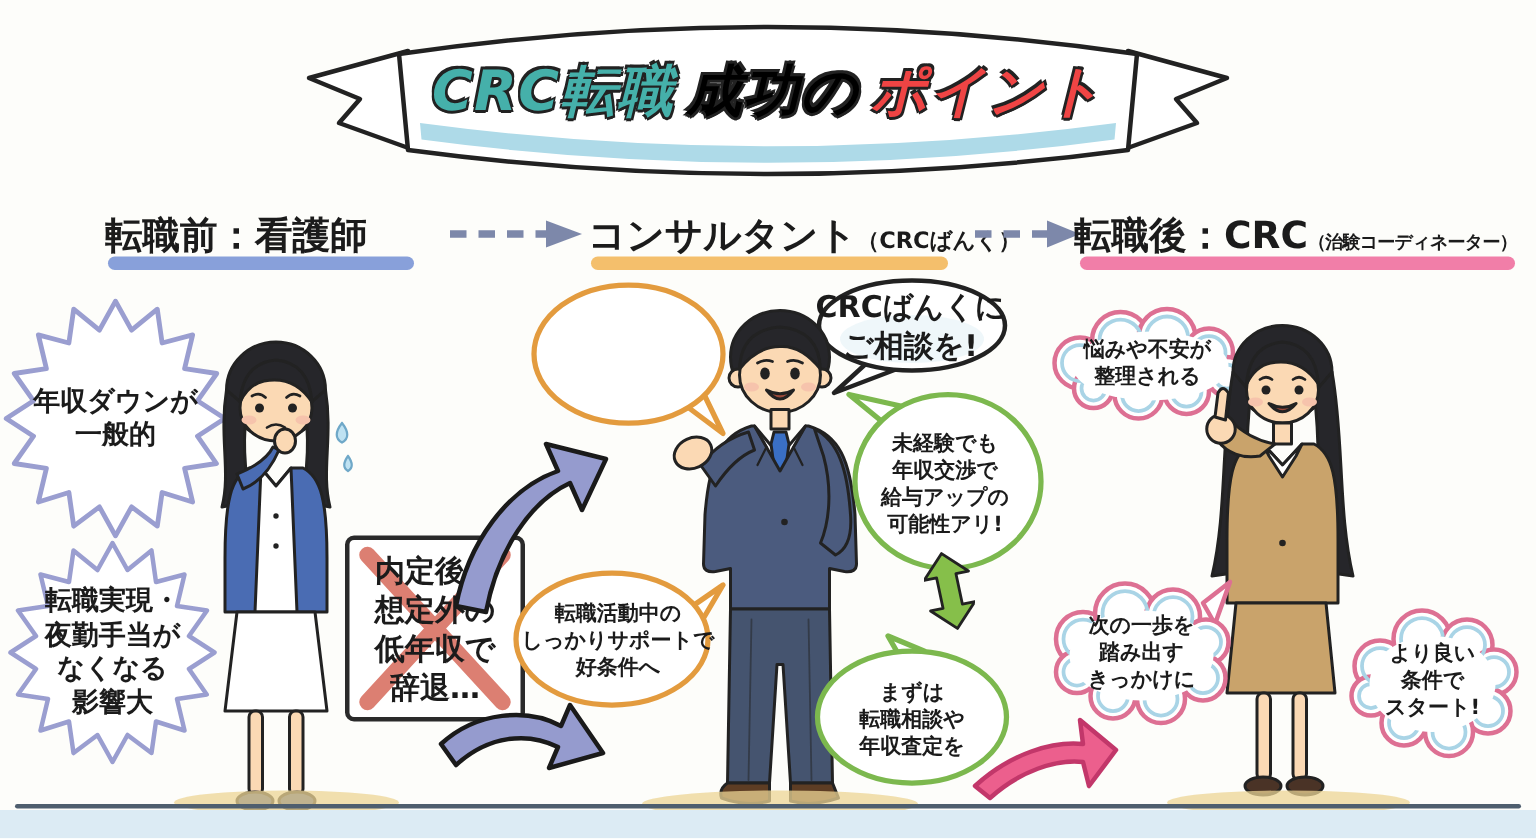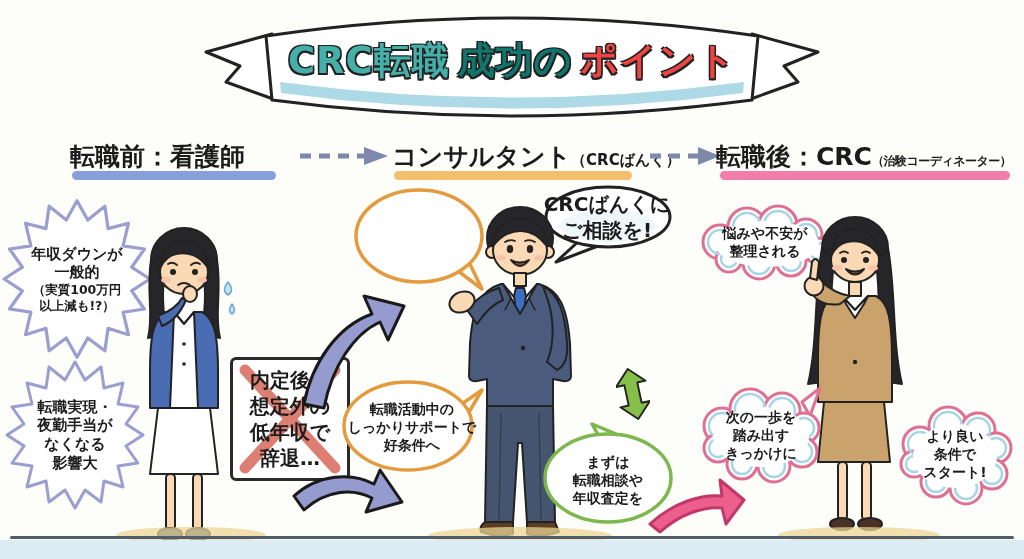--- a/index.html
+++ b/index.html
@@ -4,44 +4,44 @@
 <style>
   html,body{margin:0;padding:0;background:#fff;}
   .stage{position:relative;width:1024px;height:559px;background:#fdfdfa;overflow:hidden;
          font-family:"DejaVu Sans",sans-serif;color:#1b1b1b;}
   .abs{position:absolute;}
   svg{display:block;}
   
   .banner-text{position:absolute;left:0;top:24px;width:100%;height:62px;display:flex;
     align-items:center;justify-content:center;gap:8px;font-weight:bold;font-size:37px;letter-spacing:1px;}
   .banner-text span{text-shadow:-1.5px -1.5px 0 #222,1.5px -1.5px 0 #222,-1.5px 1.5px 0 #222,1.5px 1.5px 0 #222,0 2px 0 #222;}
-  .t1{color:#45b0aa;} .t2{color:#0f766e;} .t3{color:#ef4444;}
+  .t1{color:#45b0aa;} .t2{color:#000000;} .t3{color:#ef4444;}
   
   .heading{font-weight:bold;font-size:25px;white-space:nowrap;}
   .heading .note{font-size:15px;font-weight:bold;margin-top:20px;}
   .heading .note-sm{font-size:12px;font-weight:bold;letter-spacing:-0.5px;}
   .marker{height:9px;border-radius:5px;opacity:.9;}
   
   .bubble-text{position:absolute;inset:0;display:flex;align-items:center;justify-content:center;
     text-align:center;white-space:pre-line;font-weight:bold;line-height:1.3;font-size:14px;}
   .burst-text{position:absolute;inset:0;display:flex;flex-direction:column;align-items:center;justify-content:center;
     text-align:center;white-space:pre-line;font-weight:bold;line-height:1.25;}
-  .burst-main{font-size:15px;} .burst-sub{font-size:12.5px;}
+  .burst-main{font-size:18px;} .burst-sub{font-size:12.5px;}
   .fs15{font-size:20px;}
   .xbox{box-sizing:border-box;background:#fff;border:3px solid #2a2a2a;border-radius:6px;}
   .ground-strip{background:#dcebf4;}
   .ground-line{background:#4e5e6e;border-radius:2px;}
   .shadow{background:#ecd494;opacity:.75;border-radius:50%;}
 </style>
 </head>
 <body>
 
 <div class="stage">
 
-  <div class="abs" style="left:192px;top:6px;width:640px;height:118px;">
+  <div class="abs" style="left:192px;top:6px;width:640px;height:118px;font-style:italic;">
     <svg viewBox="0 0 640 118" width="640" height="118">
       <g stroke="#222" stroke-width="3" stroke-linejoin="round" fill="#fff">
         <path d="M80,28 L14,46 L48,60 L34,76 L84,94 Z"></path>
         <path d="M560,28 L626,46 L592,60 L606,76 L556,94 Z"></path>
         <path d="M74,30 Q320,-6 566,30 L560,94 Q320,126 80,94 Z"></path>
       </g>
       <path d="M88,76 Q320,107 552,76 L551,87 Q320,118 89,87 Z" fill="#aedae8" stroke="none"></path>
     </svg>
     <div class="banner-text">
       <span class="t1">CRC転職</span>
@@ -77,22 +77,20 @@
   </div>
   <div class="abs marker" style="left:720px;top:171px;width:290px;background:#ef709e;"></div>
 
   <div class="abs" style="left:2px;top:198px;width:150px;height:162px;">
     <svg viewBox="0 0 140 150" width="100%" height="100%">
       <polygon points="138,75 121,86 132.8,103 113,106 118,127 99,121 96,142 80,130 70,148 60,130 44,142 41,121 22,127 27,106 7,103 19,86 2,75 19,64 7,47 27,44 22,23 41,28 44,7 60,20 70,2 80,20 96,7 99,28 118,23 113,44 133,47 121,64" fill="#ffffff" stroke="#9a9ed0" stroke-width="3" stroke-linejoin="round"></polygon>
     </svg>
     <div class="burst-text">
       <span class="burst-main">年収ダウンが
 一般的</span>
-      <span class="burst-sub">（実質100万円
-以上減も!?）</span>
     </div>
   </div>
 
 
   <div class="abs" style="left:128px;top:222px;width:112px;height:323px;">
     <svg viewBox="0 0 112 323" width="112" height="323">
       <g stroke="#222" stroke-width="2" stroke-linejoin="round" stroke-linecap="round">
         <ellipse cx="56" cy="38" rx="33" ry="32" fill="#26262a"></ellipse>
         <path d="M23,38 C18,70 26,92 20,116 L40,112 C34,92 34,66 37,50 Z" fill="#26262a"></path>
         <path d="M89,38 C94,70 86,92 92,116 L72,112 C78,92 78,66 75,50 Z" fill="#26262a"></path>
@@ -199,20 +197,30 @@
         <path d="M108,88 C124,96 130,115 132,145 C133,158 130,168 122,172 L112,164 C118,150 120,128 114,106 Z" fill="#4b5b7e"></path>
         <circle cx="88" cy="150" r="2.2" fill="#222" stroke="none"></circle>
         <path d="M52,208 L50,324 L78,324 L83,245 L87,245 L92,324 L120,324 L118,208 Z" fill="#45546f"></path>
         <path d="M66,215 L64,322 M104,215 L106,322" fill="none" stroke-width="1.2" opacity="0.5"></path>
         <path d="M50,324 L78,324 L78,336 Q62,340 46,334 Q44,328 50,324 Z" fill="#5d3d24"></path>
         <path d="M92,324 L120,324 L124,334 Q106,340 92,336 Z" fill="#5d3d24"></path>
       </g>
     </svg>
   </div>
 
+  <div class="abs" style="left:560px;top:255px;width:140px;height:128px;">
+    <svg viewBox="0 0 140 128" width="100%" height="100%">
+      <path d="M28,26 L6,8 L42,16 Z" fill="#fff" stroke="#7cb84e" stroke-width="3.5" stroke-linejoin="round"></path>
+      <ellipse cx="72" cy="66" rx="62" ry="58" fill="#fff" stroke="#7cb84e" stroke-width="3.5"></ellipse>
+    </svg>
+    <div class="bubble-text" style="top:8px;">未経験でも
+年収交渉で
+給与アップの
+可能性アリ!</div>
+  </div>
 
   <div class="abs" style="left:340px;top:376px;width:144px;height:102px;">
     <svg viewBox="0 0 144 102" width="100%" height="100%">
       <path d="M116,32 L142,14 L122,48 Z" fill="#fff" stroke="#e39b3e" stroke-width="3.5" stroke-linejoin="round"></path>
       <ellipse cx="68" cy="50" rx="64" ry="44" fill="#fff" stroke="#e39b3e" stroke-width="3.5"></ellipse>
     </svg>
     <div class="bubble-text">転職活動中の
 しっかりサポートで
 好条件へ</div>
   </div>

